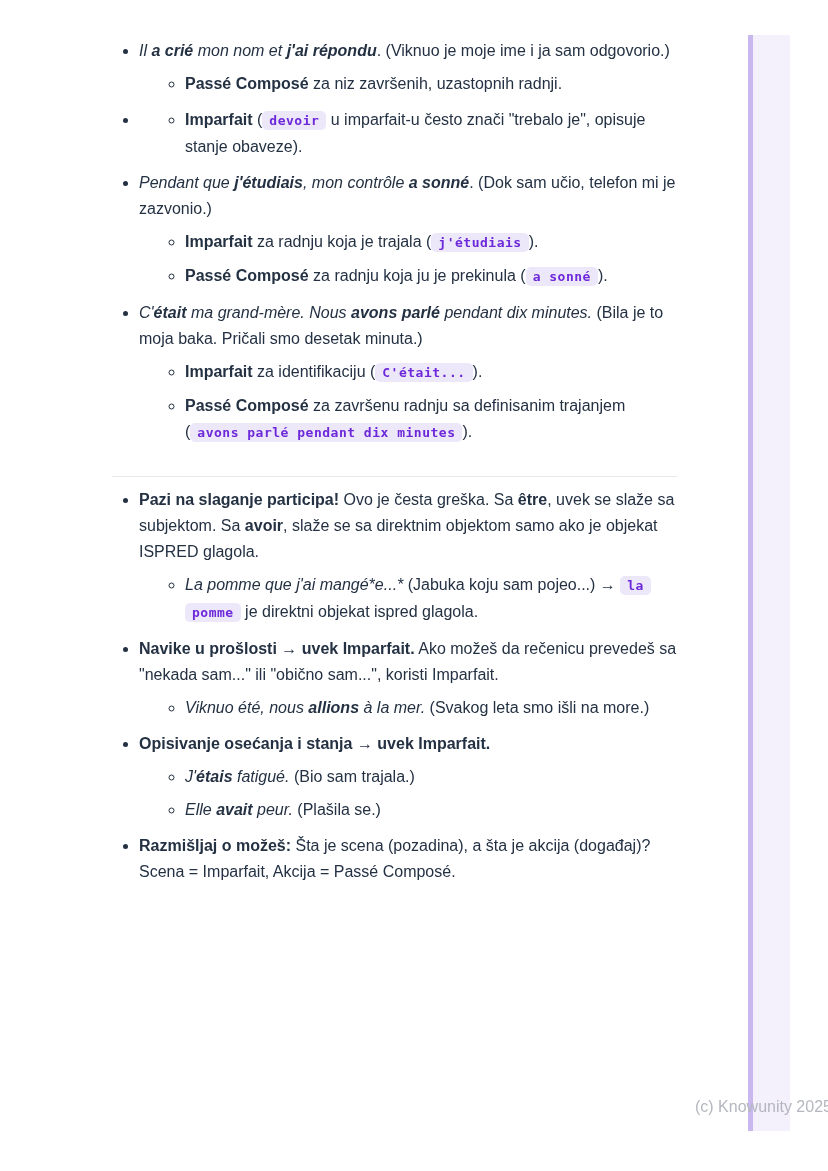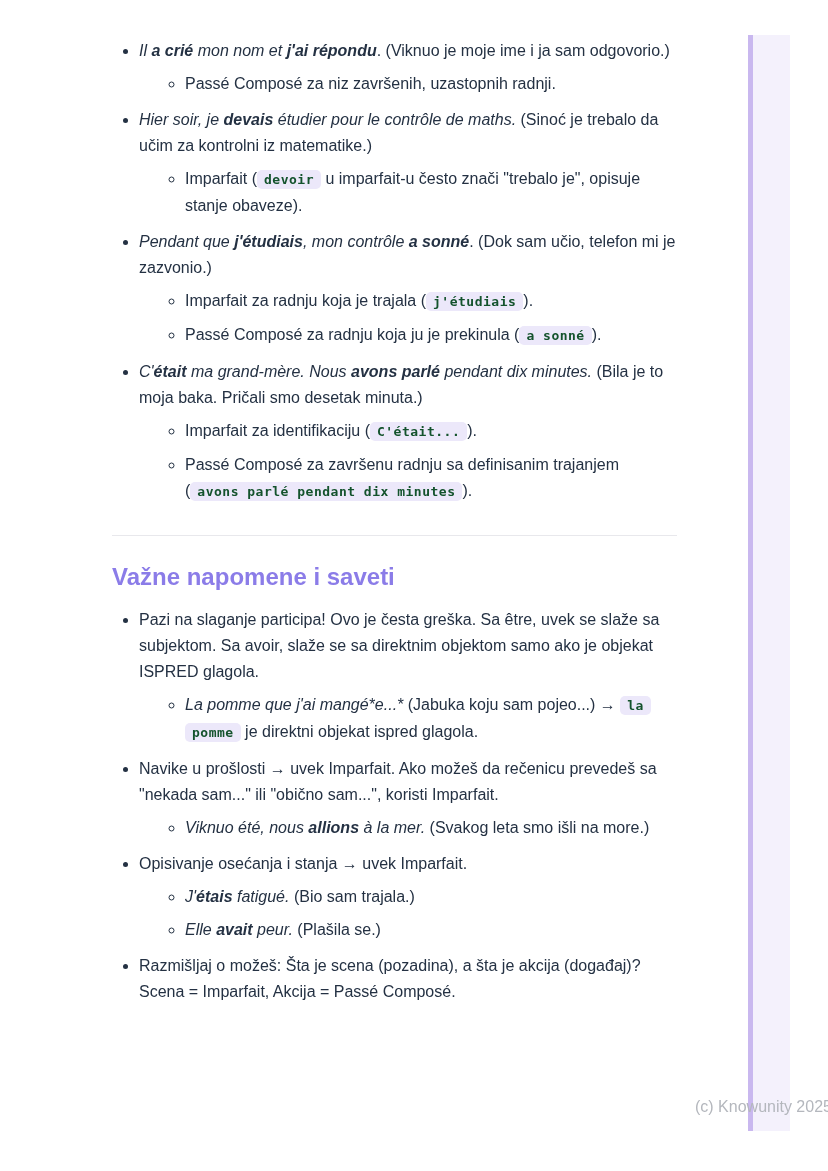--- a/index.html
+++ b/index.html
@@ -31,29 +31,29 @@
     font-size: 24px;
     line-height: 30px;
     font-weight: 700;
     margin: 26px 0 15px 0;
   }
   hr.divider {
     border: none;
     border-top: 1px solid #e8e8ec;
     margin-top: 30px;
   }
-  .bold { font-weight: 400; }
+  .bold { font-weight: 700; }
   .italic { font-style: italic; }
   .bold-italic { font-weight: 700; font-style: italic; }
   code.code {
     font-family: "DejaVu Sans Mono", monospace;
     font-weight: 700;
     font-size: 13px;
     letter-spacing: 0.5px;
-    color: #14532d;
+    color: #6d28d9;
     background: #ece8fa;
     padding: 2px 7px;
     border-radius: 5px;
     -webkit-box-decoration-break: clone;
     box-decoration-break: clone;
   }
   .scroll-strip {
     position: absolute;
     left: 748px; top: 35px;
     width: 42px; height: 1096px;
@@ -83,21 +83,20 @@
           <span><span class="bold">Passé Composé</span><span class=""> za niz završenih, uzastopnih radnji.</span></span>
         </li>
       </ul>
     </li>
   </ul>
 
 
 
   <ul class="l1">
     <li>
-      <span><span class="italic">Hier soir, je </span><span class="bold-italic">devais</span><span class="italic"> étudier pour le contrôle de maths.</span><span class=""> (Sinoć je trebalo da učim za kontrolni iz matematike.)</span></span>
       <ul class="l2">
         <li>
           <span><span class="bold">Imparfait</span><span class=""> (</span><code class="code">devoir</code><span class=""> u imparfait-u često znači "trebalo je", opisuje stanje obaveze).</span></span>
         </li>
       </ul>
     </li>
     <li>
       <span><span class="italic">Pendant que </span><span class="bold-italic">j'étudiais</span><span class="italic">, mon contrôle </span><span class="bold-italic">a sonné</span><span class="">. (Dok sam učio, telefon mi je zazvonio.)</span></span>
       <ul class="l2">
         <li>
@@ -116,21 +115,20 @@
         </li>
         <li>
           <span><span class="bold">Passé Composé</span><span class=""> za završenu radnju sa definisanim trajanjem (</span><code class="code">avons parlé pendant dix minutes</code><span class="">).</span></span>
         </li>
       </ul>
     </li>
   </ul>
 
   <hr class="divider">
 
-  <h2 class="section-heading">Važne napomene i saveti</h2>
 
   <ul class="l1">
     <li>
       <span><span class="bold">Pazi na slaganje participa!</span><span class=""> Ovo je česta greška. Sa </span><span class="bold">être</span><span class="">, uvek se slaže sa subjektom. Sa </span><span class="bold">avoir</span><span class="">, slaže se sa direktnim objektom samo ako je objekat ISPRED glagola.</span></span>
       <ul class="l2">
         <li>
           <span><span class="italic">La pomme que j'ai mangé*e...*</span><span class=""> (Jabuka koju sam pojeo...) → </span><code class="code">la pomme</code><span class=""> je direktni objekat ispred glagola.</span></span>
         </li>
       </ul>
     </li>

